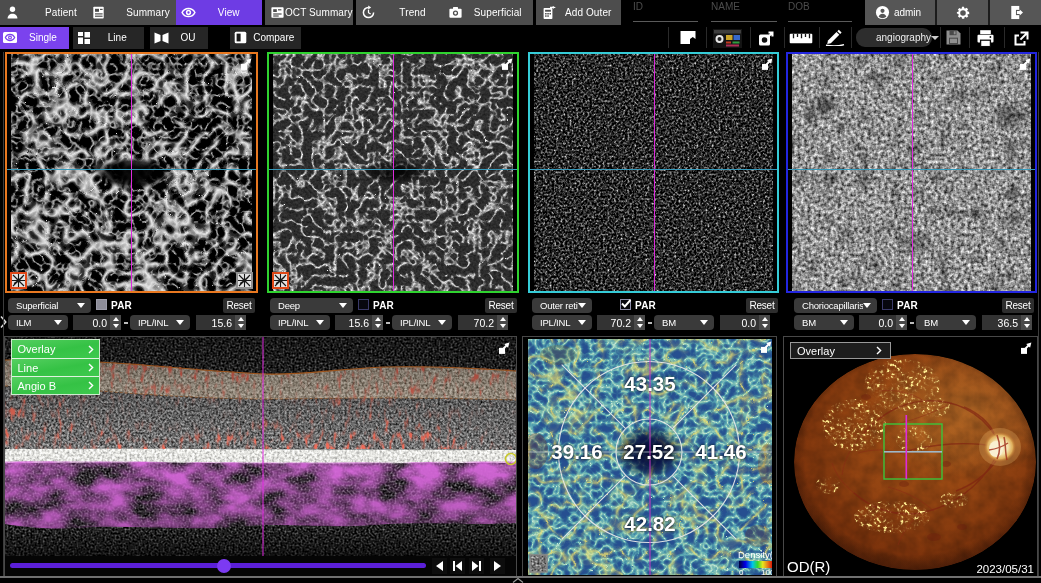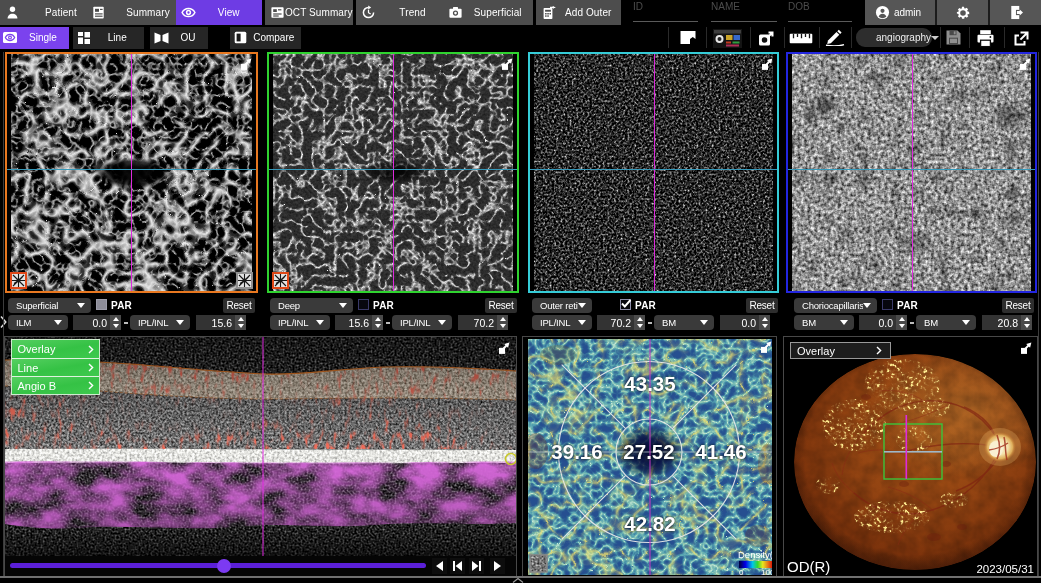--- a/index.html
+++ b/index.html
@@ -492,21 +492,21 @@
         <div class="up"></div>
         <div class="dn"></div>
       </div>
     </div>
 <div class="minus" style="left:910px;top:321.5px"></div>
 <div class="dd" style="left:916px;top:315px;width:60px">
       <span>BM</span>
       <div class="car"></div>
     </div>
 <div class="spin" style="left:982px;top:315px;width:50px">
-      <span class="num">20.8</span>
+      <span class="num">36.5</span>
       <div class="btns">
         <div class="up"></div>
         <div class="dn"></div>
       </div>
     </div>
 <svg class="abs" style="left:0;top:315px" width="7" height="14" viewBox="0 0 7 14">
       <path d="M1 1.5 5.8 7 1 12.5" stroke="#ddd" stroke-width="1.5" fill="none"></path>
     </svg>
 
 <div class="bpanel" style="left:4px;width:513px">

